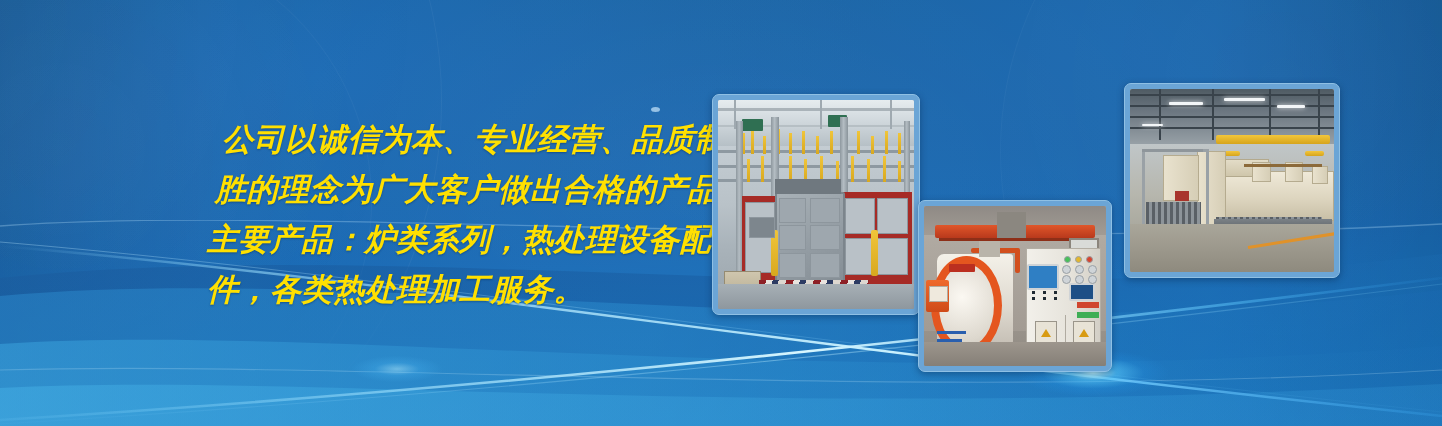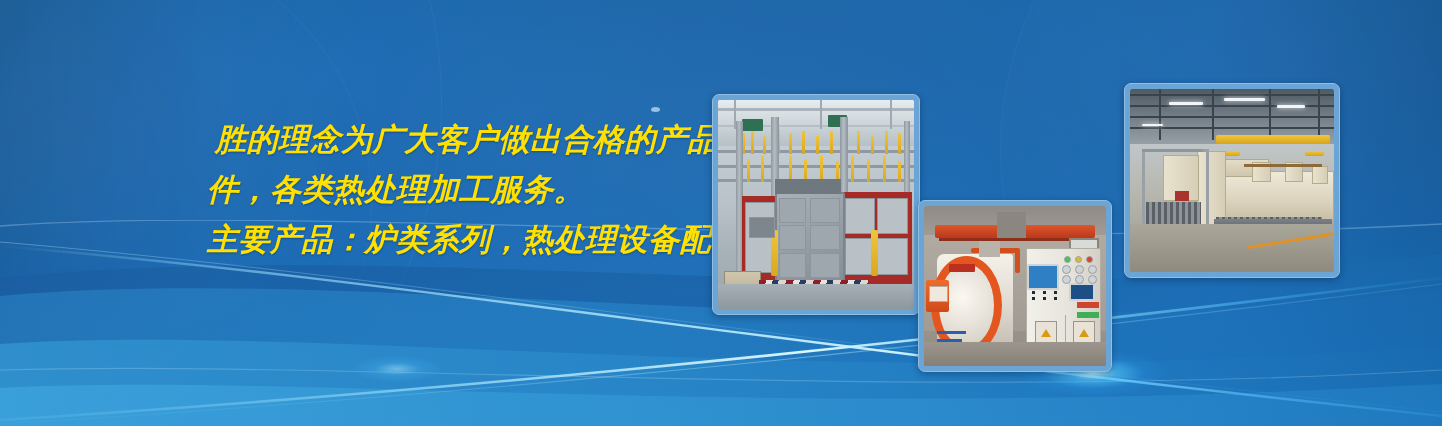--- a/index.html
+++ b/index.html
@@ -285,23 +285,24 @@
       <path d="M0,6 C300,-16 900,34 1442,4" stroke="#bfe9ff" stroke-opacity="0.30" stroke-width="1.3" fill="none"></path>
 
       <path d="M0,150 C360,140 900,182 1442,150" stroke="#d3f1ff" stroke-opacity="0.22" stroke-width="1.2" fill="none"></path>
     </svg>
   </div>
   <div class="glow"></div>
   <div class="glow-small"></div>
   <div class="speck"></div>
 
   <div class="headline">
+    <span class="line i1">公司以诚信为本、专业经营、品质制</span>
     <span class="line i2">胜的理念为广大客户做出合格的产品。</span>
+    <span class="line i3">主要产品：炉类系列，热处理设备配</span>
     <span class="line i4">件，各类热处理加工服务。</span>
-    <span class="line i3">主要产品：炉类系列，热处理设备配</span>
   </div>
 
   <div class="frame frame-1">
     <div class="photo">
       <div class="p1-bg"></div>
       <div class="p1-roof"></div>
 
       <div class="p1-beam" style="left:0;top:4%;width:100%;height:3px;background:#aab3b9;"></div>
       <div class="p1-beam" style="left:0;top:12%;width:100%;height:2px;background:#b6bfc4;"></div>
       <div class="p1-beam" style="left:8%;top:0;width:2px;height:14%;"></div>

